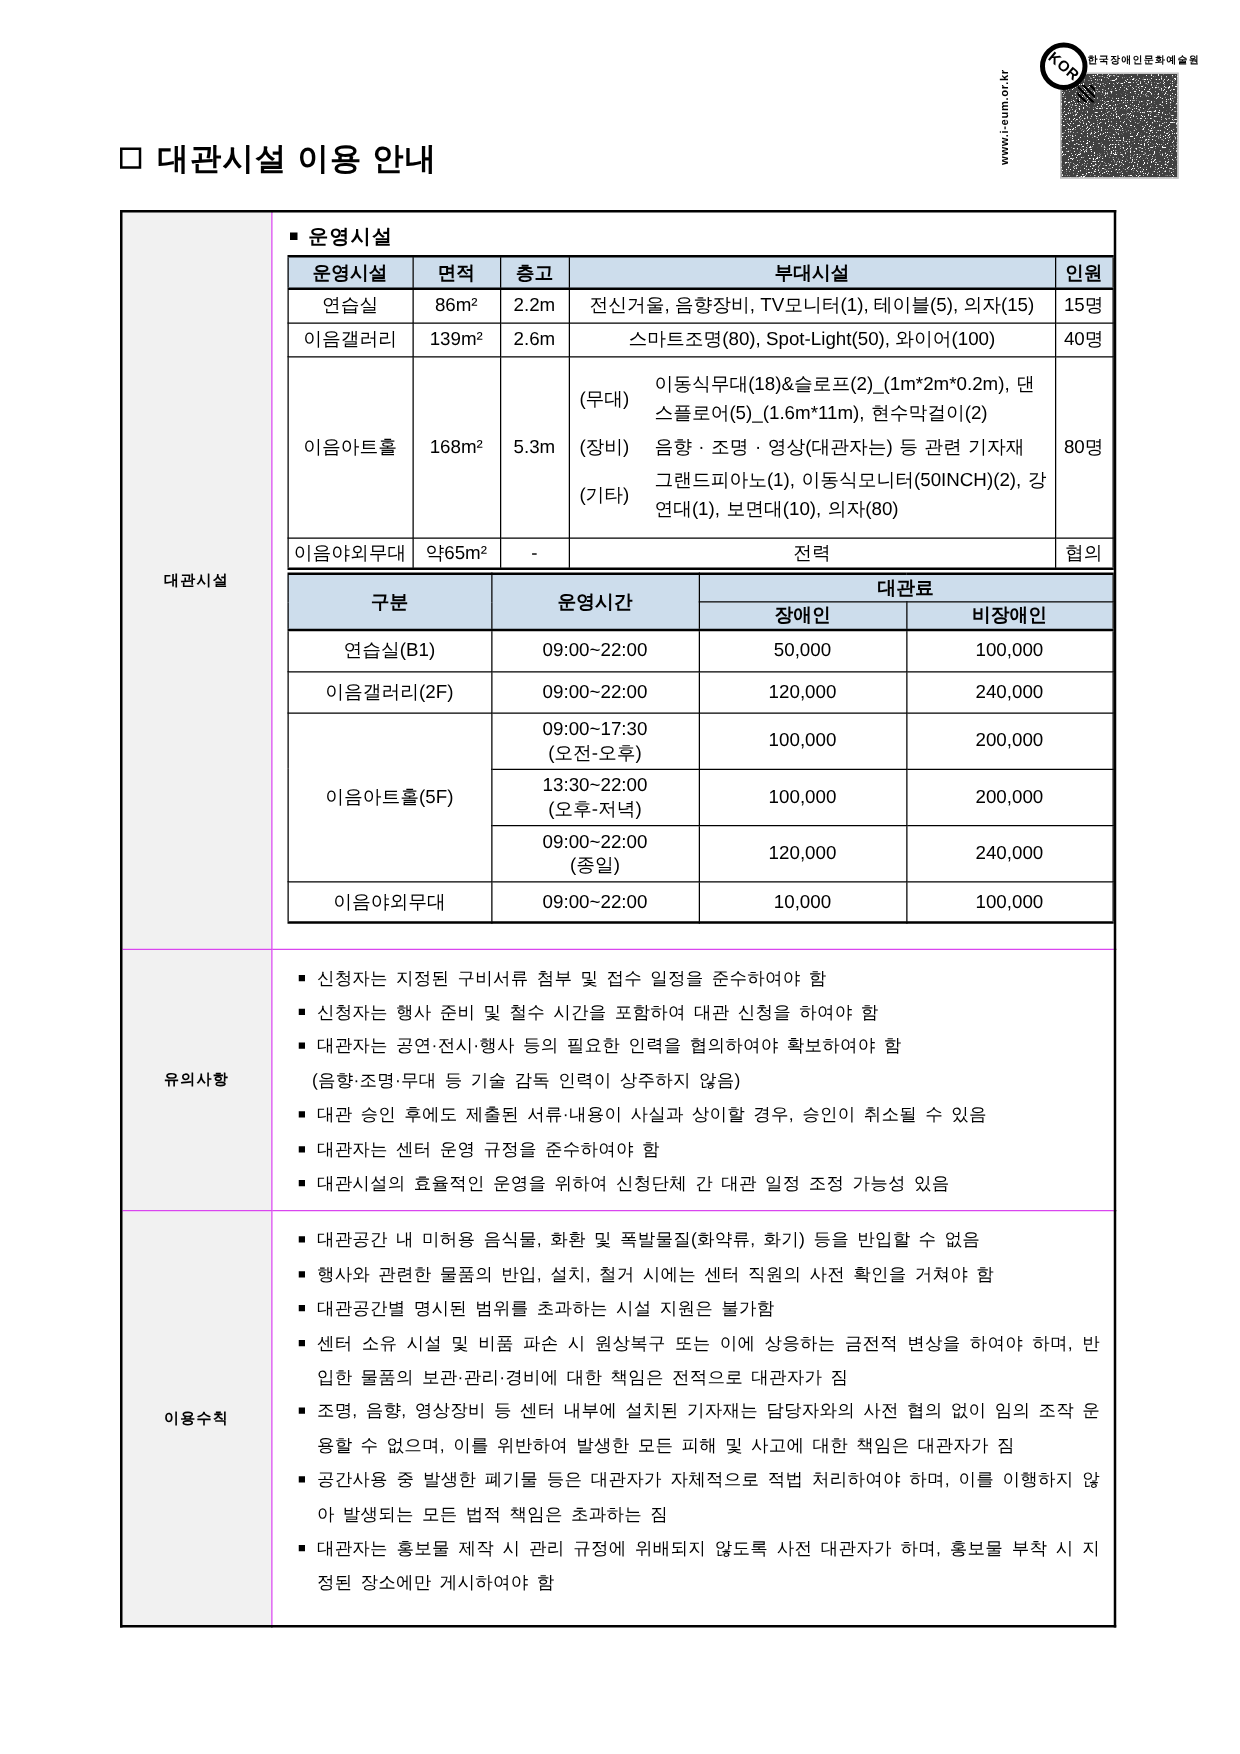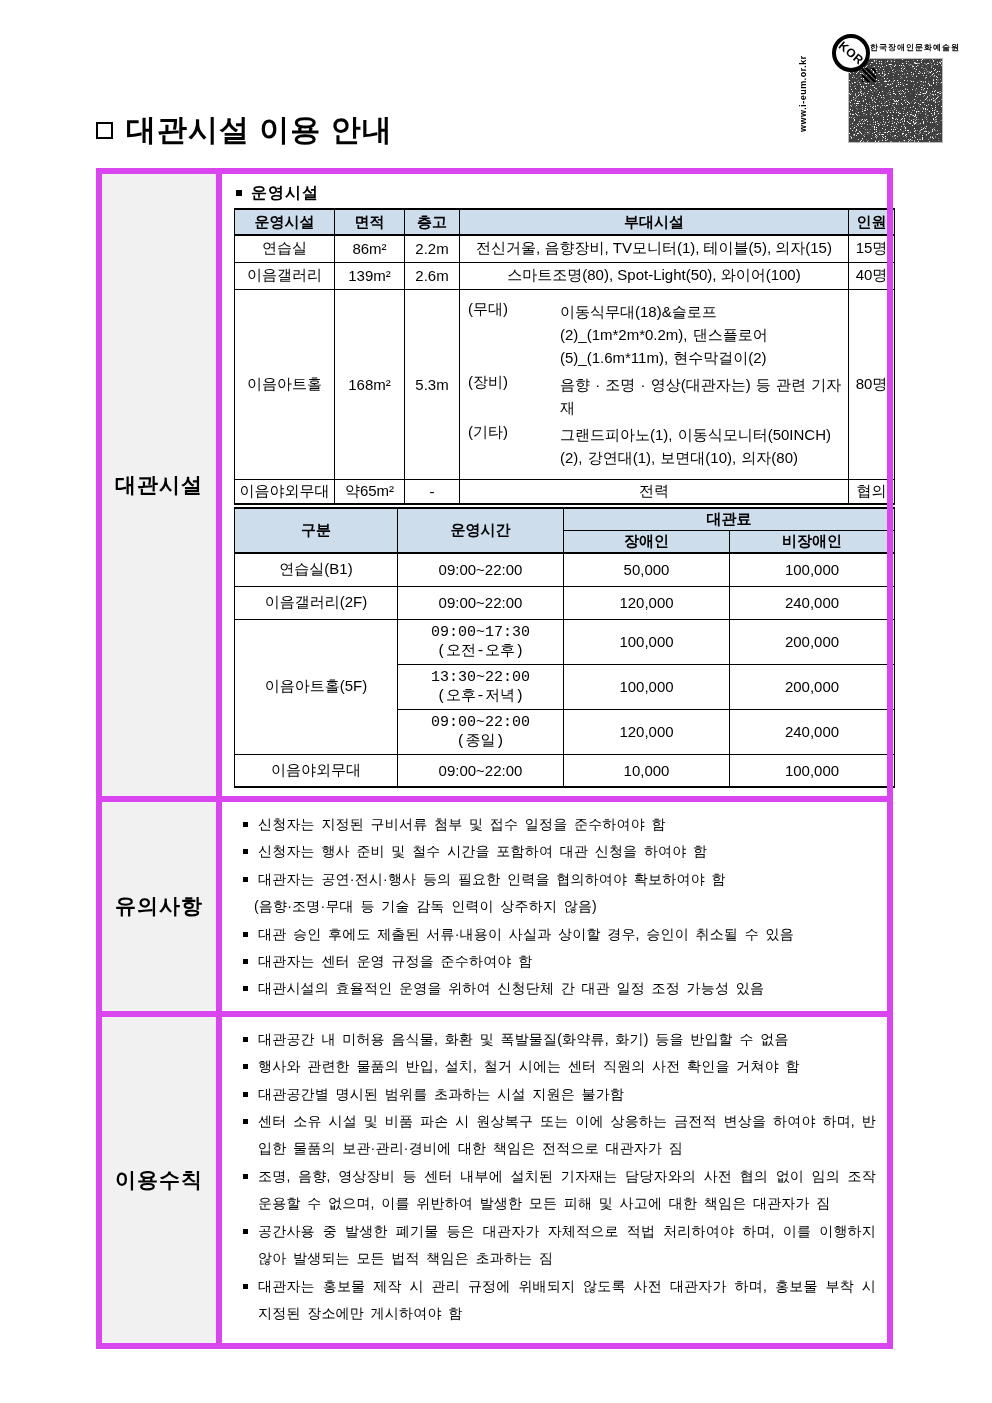--- a/index.html
+++ b/index.html
@@ -13,50 +13,50 @@
   .stamp .noise { position:absolute; top:22px; left:22px; width:95px; height:85px; border:1px solid #bbb; }
   .stamp .url { position:absolute; top:96px; left:-28px; width:110px; font-size:9px; font-weight:bold; transform:rotate(-90deg); transform-origin:left top; letter-spacing:.5px; white-space:nowrap; }
   .stamp .badge { position:absolute; top:-2px; left:6px; width:38px; height:38px; border:4px solid #000; border-radius:50%; background:#fff; display:flex; align-items:center; justify-content:center; }
   .stamp .badge span { display:block; transform:rotate(40deg); font-size:12px; font-weight:bold; letter-spacing:.5px; }
   .stamp .hatch { position:absolute; top:32px; left:36px; width:14px; height:14px;
      background:repeating-linear-gradient(45deg,#000 0 2px,transparent 2px 4px); }
 
   
   .title-row { position:absolute; top:110px; left:96px; display:flex; align-items:center; gap:13px; }
   .cbx { width:17px; height:17px; border:2.5px solid #000; display:inline-block; }
-  h1.title { font-size:30px; font-weight:bold; letter-spacing:1px; }
+  h1.title { font-size:25px; font-weight:bold; letter-spacing:1px; }
 
   
   table { border-collapse:collapse; }
   .outer { position:absolute; top:168px; left:96px; width:797px; table-layout:fixed; border:2.5px solid #000; }
-  .outer > tbody > tr > td { border:6px solid #d946ef; vertical-align:middle; }
-  .outer td.label-cell { width:120px; background:#f1f1f1; text-align:center; font-weight:bold; font-size:21px; letter-spacing:1px; }
+  .outer > tbody > tr > td { border:1px solid #d946ef; vertical-align:middle; }
+  .outer td.label-cell { width:120px; background:#f1f1f1; text-align:center; font-weight:bold; font-size:12px; letter-spacing:1px; }
   .outer td.content-cell { padding:5px 5px 8px 12px; vertical-align:top; }
 
   
   .sec-head { display:flex; align-items:center; gap:9px; height:24px; font-size:16px; font-weight:bold; margin:2px 0 3px 2px; letter-spacing:1px; }
   .sq { width:6px; height:6px; background:#000; display:inline-block; flex:0 0 auto; }
 
   
   .inner { width:660px; table-layout:fixed; font-size:15px; border-top:2px solid #000; border-bottom:2px solid #000; }
   .inner th, .inner td { border:1px solid #000; text-align:center; vertical-align:middle; padding:1px 2px; }
   .inner thead th { background:#cdddec; font-weight:bold; }
   .inner thead { border-bottom:2px solid #000; }
   .inner tr { height:27px; }
   .inner thead tr { height:26px; }
 
   .t2 { margin-top:2px; }
   .t2 thead tr { height:22px; }
   .t2 tbody tr { height:33px; }
   .t2 tbody tr.tall { height:45px; }
-  .time2 div { line-height:19px;font-family:Liberation Mono, monospace; }
+  .time2 div { line-height:19px; }
 
   
   td.grp-cell { padding:6px 4px 6px 8px; }
-  .grp { display:flex; align-items:flex-start; margin:4px 0; text-align:left;gap:32px; }
+  .grp { display:flex; align-items:center; margin:4px 0; text-align:left; }
   .grp .glabel { flex:0 0 54px; }
   .grp .gtext { flex:1; padding-left:6px; line-height:23px; word-spacing:1px; }
 
   
   ul.blist { list-style:none; padding:4px 6px 0 6px; }
   ul.blist li { display:flex; font-size:14px; line-height:27.4px; }
   ul.blist .sqb { flex:0 0 auto; width:5px; height:5px; background:#000; margin:11px 10px 0 3px; }
   ul.blist li.cont .sqb { visibility:hidden; }
   ul.blist .txt { flex:1; text-align:justify; word-spacing:2.5px; letter-spacing:.2px; }
 </style>

